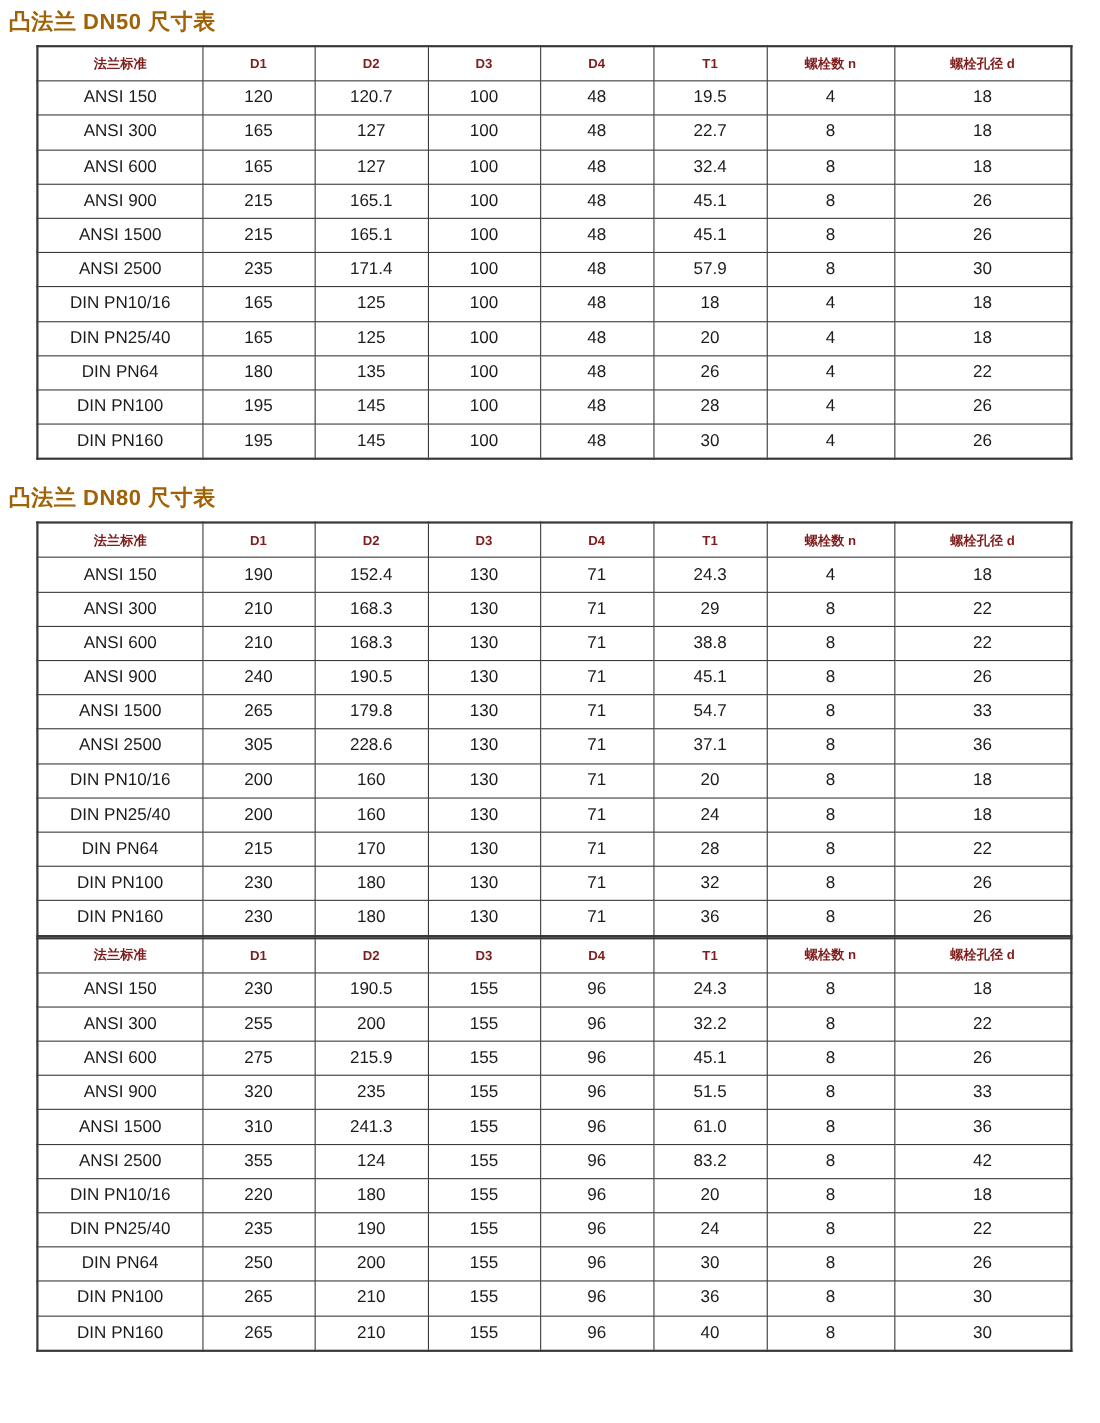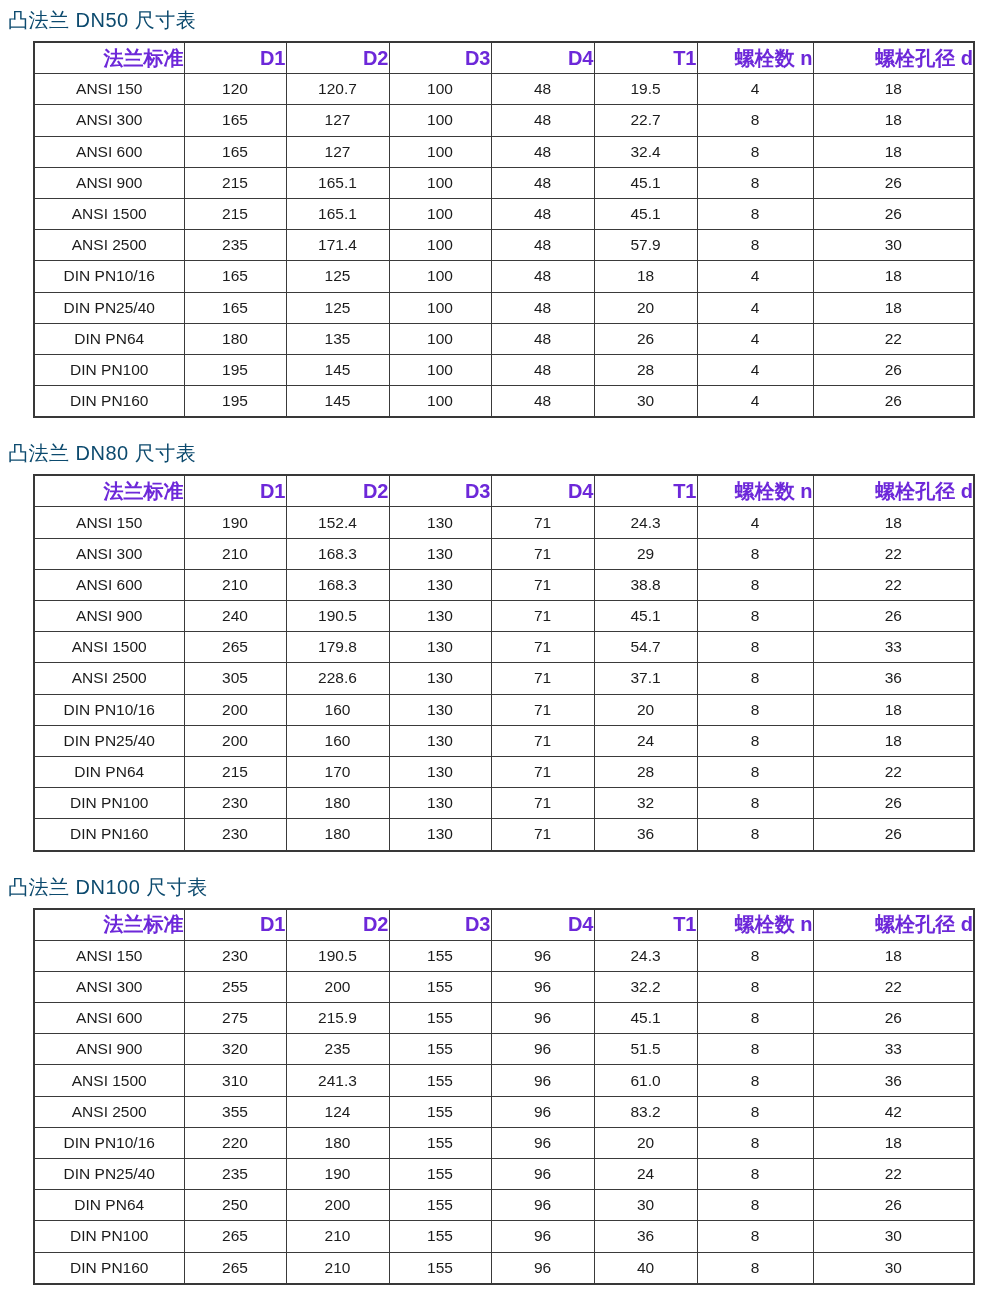--- a/index.html
+++ b/index.html
@@ -13,25 +13,25 @@
     font-family: "Liberation Sans", "DejaVu Sans", sans-serif;
     color: #1c1c1c;
     -webkit-font-smoothing: antialiased;
   }
   .sheet {
     padding-top: 8px;
   }
   .table-section { }
   .table-title {
     font-size: 20px;
-    font-weight: 400;
+    font-weight: 700;
     line-height: 24px;
     height: 24px;
     margin: 0 0 9px 8px;
-    color: #0c4a6e;
+    color: #a16207;
     letter-spacing: 0.5px;
   }
   .table-section + .table-section .table-title {
     margin-top: 23px;
   }
   table.dim-table {
     border-collapse: collapse;
     table-layout: fixed;
     margin-left: 33px;
     width: 940px;
@@ -41,24 +41,23 @@
   table.dim-table td {
     border: 1.5px solid #3a3a3a;
     height: 30.2px;
     padding: 0;
     text-align: center;
     vertical-align: middle;
     white-space: nowrap;
     overflow: hidden;
   }
   table.dim-table th {
-    font-size: 20px;
+    font-size: 12px;
     font-weight: 700;
-    color: #6d28d9;
-    text-align: right;
+    color: #7f1d1d;
   }
   table.dim-table td {
     font-size: 15.5px;
     font-weight: 400;
     color: #1c1c1c;
   }
 </style>
 </head>
 <body>
 
@@ -338,21 +337,20 @@
             <td>71</td>
             <td>36</td>
             <td>8</td>
             <td>26</td>
           </tr>
         </tbody>
     </table>
   </section>
 
   <section class="table-section">
-    <h2 class="table-title">凸法兰 DN100 尺寸表</h2>
     <table class="dim-table">
       <colgroup>
           <col style="width: 150px;">
           <col style="width: 102px;">
           <col style="width: 103px;">
           <col style="width: 102px;">
           <col style="width: 103px;">
           <col style="width: 103px;">
           <col style="width: 116px;">
           <col style="width: 161px;">

